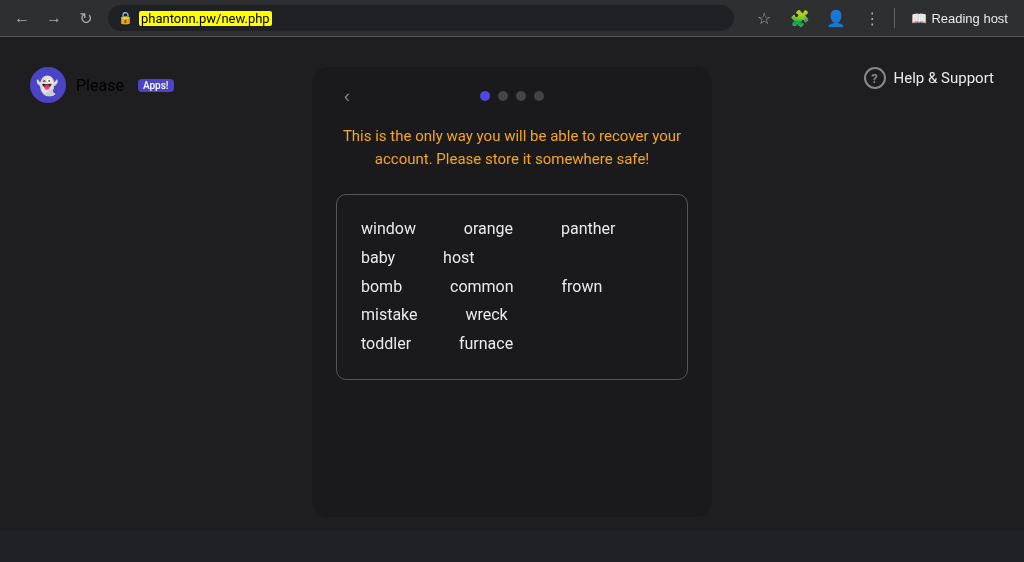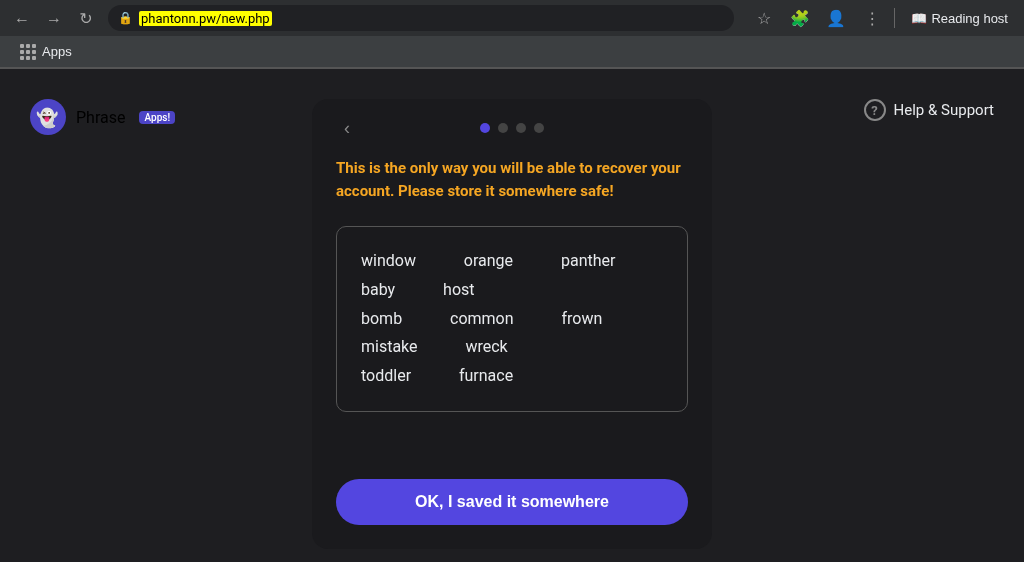--- a/index.html
+++ b/index.html
@@ -276,23 +276,23 @@
       font-size: 26px;
       font-weight: 700;
       text-align: center;
       margin-bottom: 16px;
     }
 
     
     .card-warning {
       color: #f5a623;
       font-size: 15px;
+      text-align: center;
       line-height: 1.5;
       margin-bottom: 24px;
-      font-weight: bold;
     }
 
     
     .phrase-box {
       width: 100%;
       border: 1.5px solid #555;
       border-radius: 10px;
       padding: 20px 24px;
       background: transparent;
       margin-bottom: 8px;
@@ -361,45 +361,29 @@
     </div>
 
     <div class="reading-list-divider"></div>
 
     <button class="reading-list-btn">
       <span>📖</span>
       <span>Reading host</span>
     </button>
   </div>
 
-  <div class="bookmarks-bar">
-    <button class="apps-btn">
-      <div class="apps-icon">
-        <span></span>
-          <span></span>
-          <span></span>
-        <span></span>
-          <span></span>
-          <span></span>
-        <span></span>
-          <span></span>
-          <span></span>
-      </div>
-      <span>Apps</span>
-    </button>
-  </div>
 </div>
 
 <div class="page-content">
 
   <div class="phantom-logo">
     <div class="phantom-icon">
       <span>👻</span>
     </div>
-    <span>Phrase</span>
+    <span>Please</span>
     <span class="phantom-badge">Apps!</span>
   </div>
 
   <div class="help-support">
     <div class="help-icon">?</div>
     <span>Help &amp; Support</span>
   </div>
 
   <div class="card">
 
@@ -415,16 +399,15 @@
 
 
     <p class="card-warning">This is the only way you will be able to recover your account. Please store it somewhere safe!</p>
 
     <div class="phrase-box">
       <pre class="phrase-text" style="white-space: pre-wrap; font-family: inherit;">window   orange   panther   baby   host
 bomb   common   frown   mistake   wreck
 toddler   furnace</pre>
     </div>
 
-    <button class="ok-button">OK, I saved it somewhere</button>
 
   </div>
 </div>
 
 </body></html>

